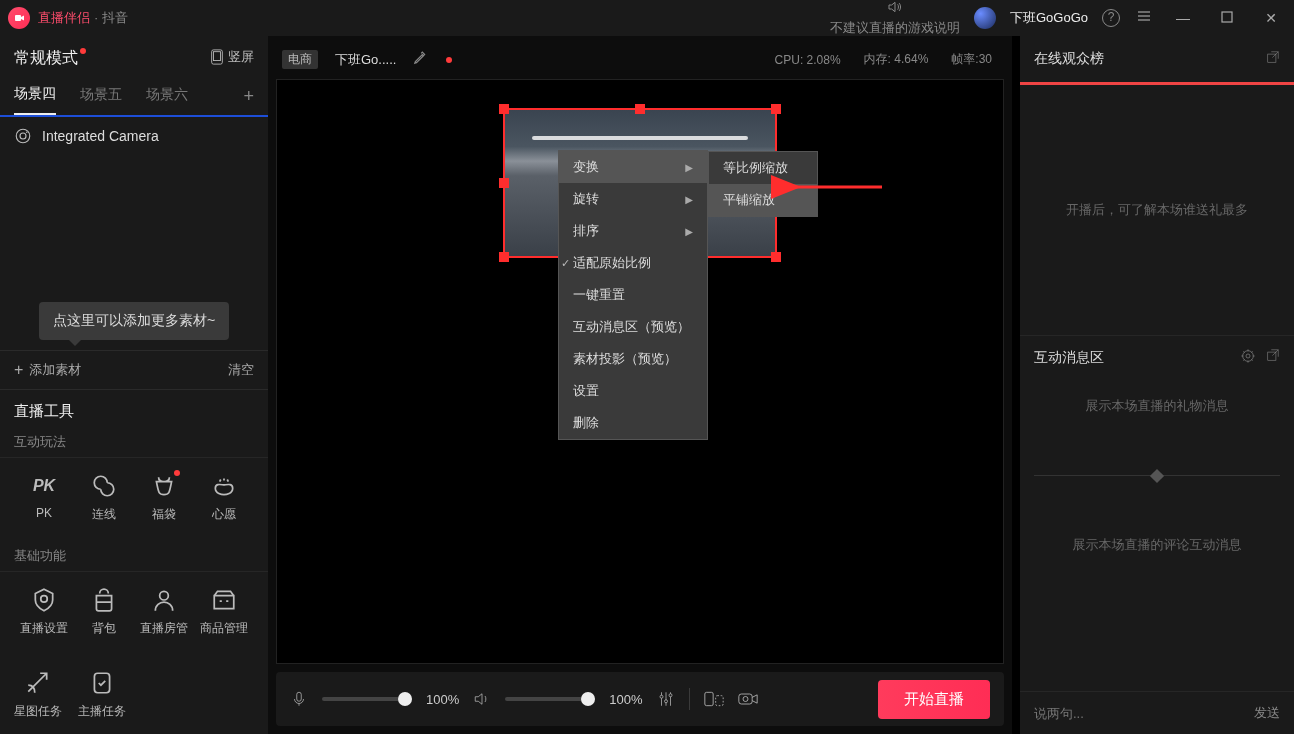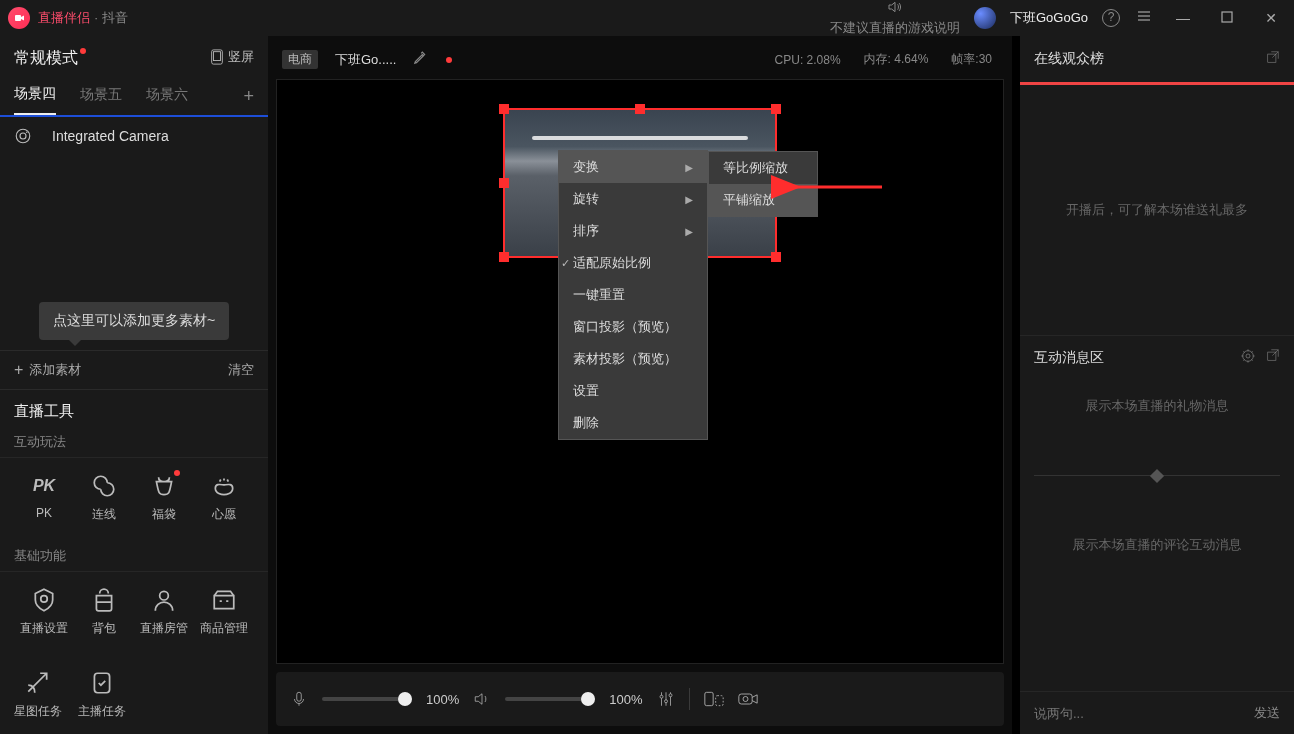--- a/index.html
+++ b/index.html
@@ -26,21 +26,21 @@
 
 .sidebar { width: 268px; background: #1a1a1a; display: flex; flex-direction: column; font-size: 13px; }
 .mode-row { display: flex; align-items: flex-start; justify-content: space-between; padding: 12px 14px 8px; }
 .mode-row .mode { color: #eee; font-size: 16px; }
 .reddot { display: inline-block; width: 6px; height: 6px; background: #ff3b3b; border-radius: 50%; vertical-align: top; margin-left: 2px; }
 .mode-row .orient { color: #bbb; display: flex; align-items: center; gap: 4px; font-size: 13px; }
 .scenes { display: flex; align-items: center; padding: 0 14px; gap: 24px; border-bottom: 2px solid #1d4ed8; }
 .scenes .tab { color: #777; padding: 8px 0 10px; cursor: pointer; font-size: 14px; }
 .scenes .tab.active { color: #eee; border-bottom: 2px solid #eee; }
 .scenes .plus { flex: 1; text-align: right; color: #888; font-size: 18px; cursor: pointer; }
-.source-item { display: flex; align-items: center; gap: 20px; padding: 10px 14px; color: #ddd; font-size: 14px; }
+.source-item { display: flex; align-items: center; gap: 10px; padding: 10px 14px; color: #ddd; font-size: 14px; }
 .source-item .cam-icon { width: 18px; height: 18px; display: inline-flex; align-items: center; justify-content: center; }
 .source-fill { flex: 1; }
 .tip-bubble { margin: 50px auto 10px; background: #3a3a3a; color: #ddd; padding: 10px 14px; border-radius: 4px; width: fit-content; font-size: 14px; position: relative; }
 .tip-bubble:after { content:''; position:absolute; bottom:-6px; left:30px; border:6px solid transparent; border-top-color:#3a3a3a; border-bottom:none; }
 .add-row { display: flex; align-items: center; justify-content: space-between; padding: 10px 14px; border-top: 1px solid #2a2a2a; border-bottom: 1px solid #2a2a2a; color: #aaa; }
 .add-row .add { display:flex; align-items:center; gap:6px; cursor:pointer; }
 .section-title { padding: 12px 14px 6px; color: #eee; font-size: 15px; }
 .subhead { padding: 6px 14px; color: #888; font-size: 13px; border-bottom: 1px solid #262626; }
 .grid4 { display: grid; grid-template-columns: repeat(4,1fr); padding: 10px 14px 14px; }
 .tool { display:flex; flex-direction:column; align-items:center; gap:6px; color:#bbb; font-size:12px; cursor:pointer; padding:4px 0; }
@@ -317,21 +317,21 @@
             <span class="arr">▶</span>
           </div>
         <div class="row">
             <span class="check">✓</span>
             <span>适配原始比例</span>
           </div>
         <div class="row">
             <span>一键重置</span>
           </div>
         <div class="row">
-            <span>窗口投影（预览）</span>
+            <span>互动消息区（预览）</span>
           </div>
         <div class="row">
             <span>素材投影（预览）</span>
           </div>
         <div class="row">
             <span>设置</span>
           </div>
         <div class="row">
             <span>删除</span>
           </div>
@@ -382,20 +382,21 @@
             <rect x="14" y="5" width="9" height="12" rx="2" stroke="#bbb" fill="none" stroke-dasharray="2 2"></rect>
           </svg>
       </span>
       <span class="bicn">
         <svg width="20" height="16" viewBox="0 0 24 18">
             <rect x="1" y="3" width="16" height="12" rx="3" stroke="#bbb" fill="none"></rect>
             <circle cx="9" cy="9" r="3" stroke="#bbb" fill="none"></circle>
             <path d="M17 7l6-3v10l-6-3" stroke="#bbb" fill="none"></path>
           </svg>
       </span>
+      <div class="start-btn">开始直播</div>
     </div>
   </div>
 
   <div class="rpanel">
     <div class="rhead">
       <span>在线观众榜</span>
       <span class="pop-icon">
         <svg width="14" height="14" viewBox="0 0 24 24">
             <rect x="3" y="7" width="14" height="14" stroke="#888" fill="none"></rect>
             <path d="M9 3h12v12 M21 3L11 13" stroke="#888" fill="none"></path>

